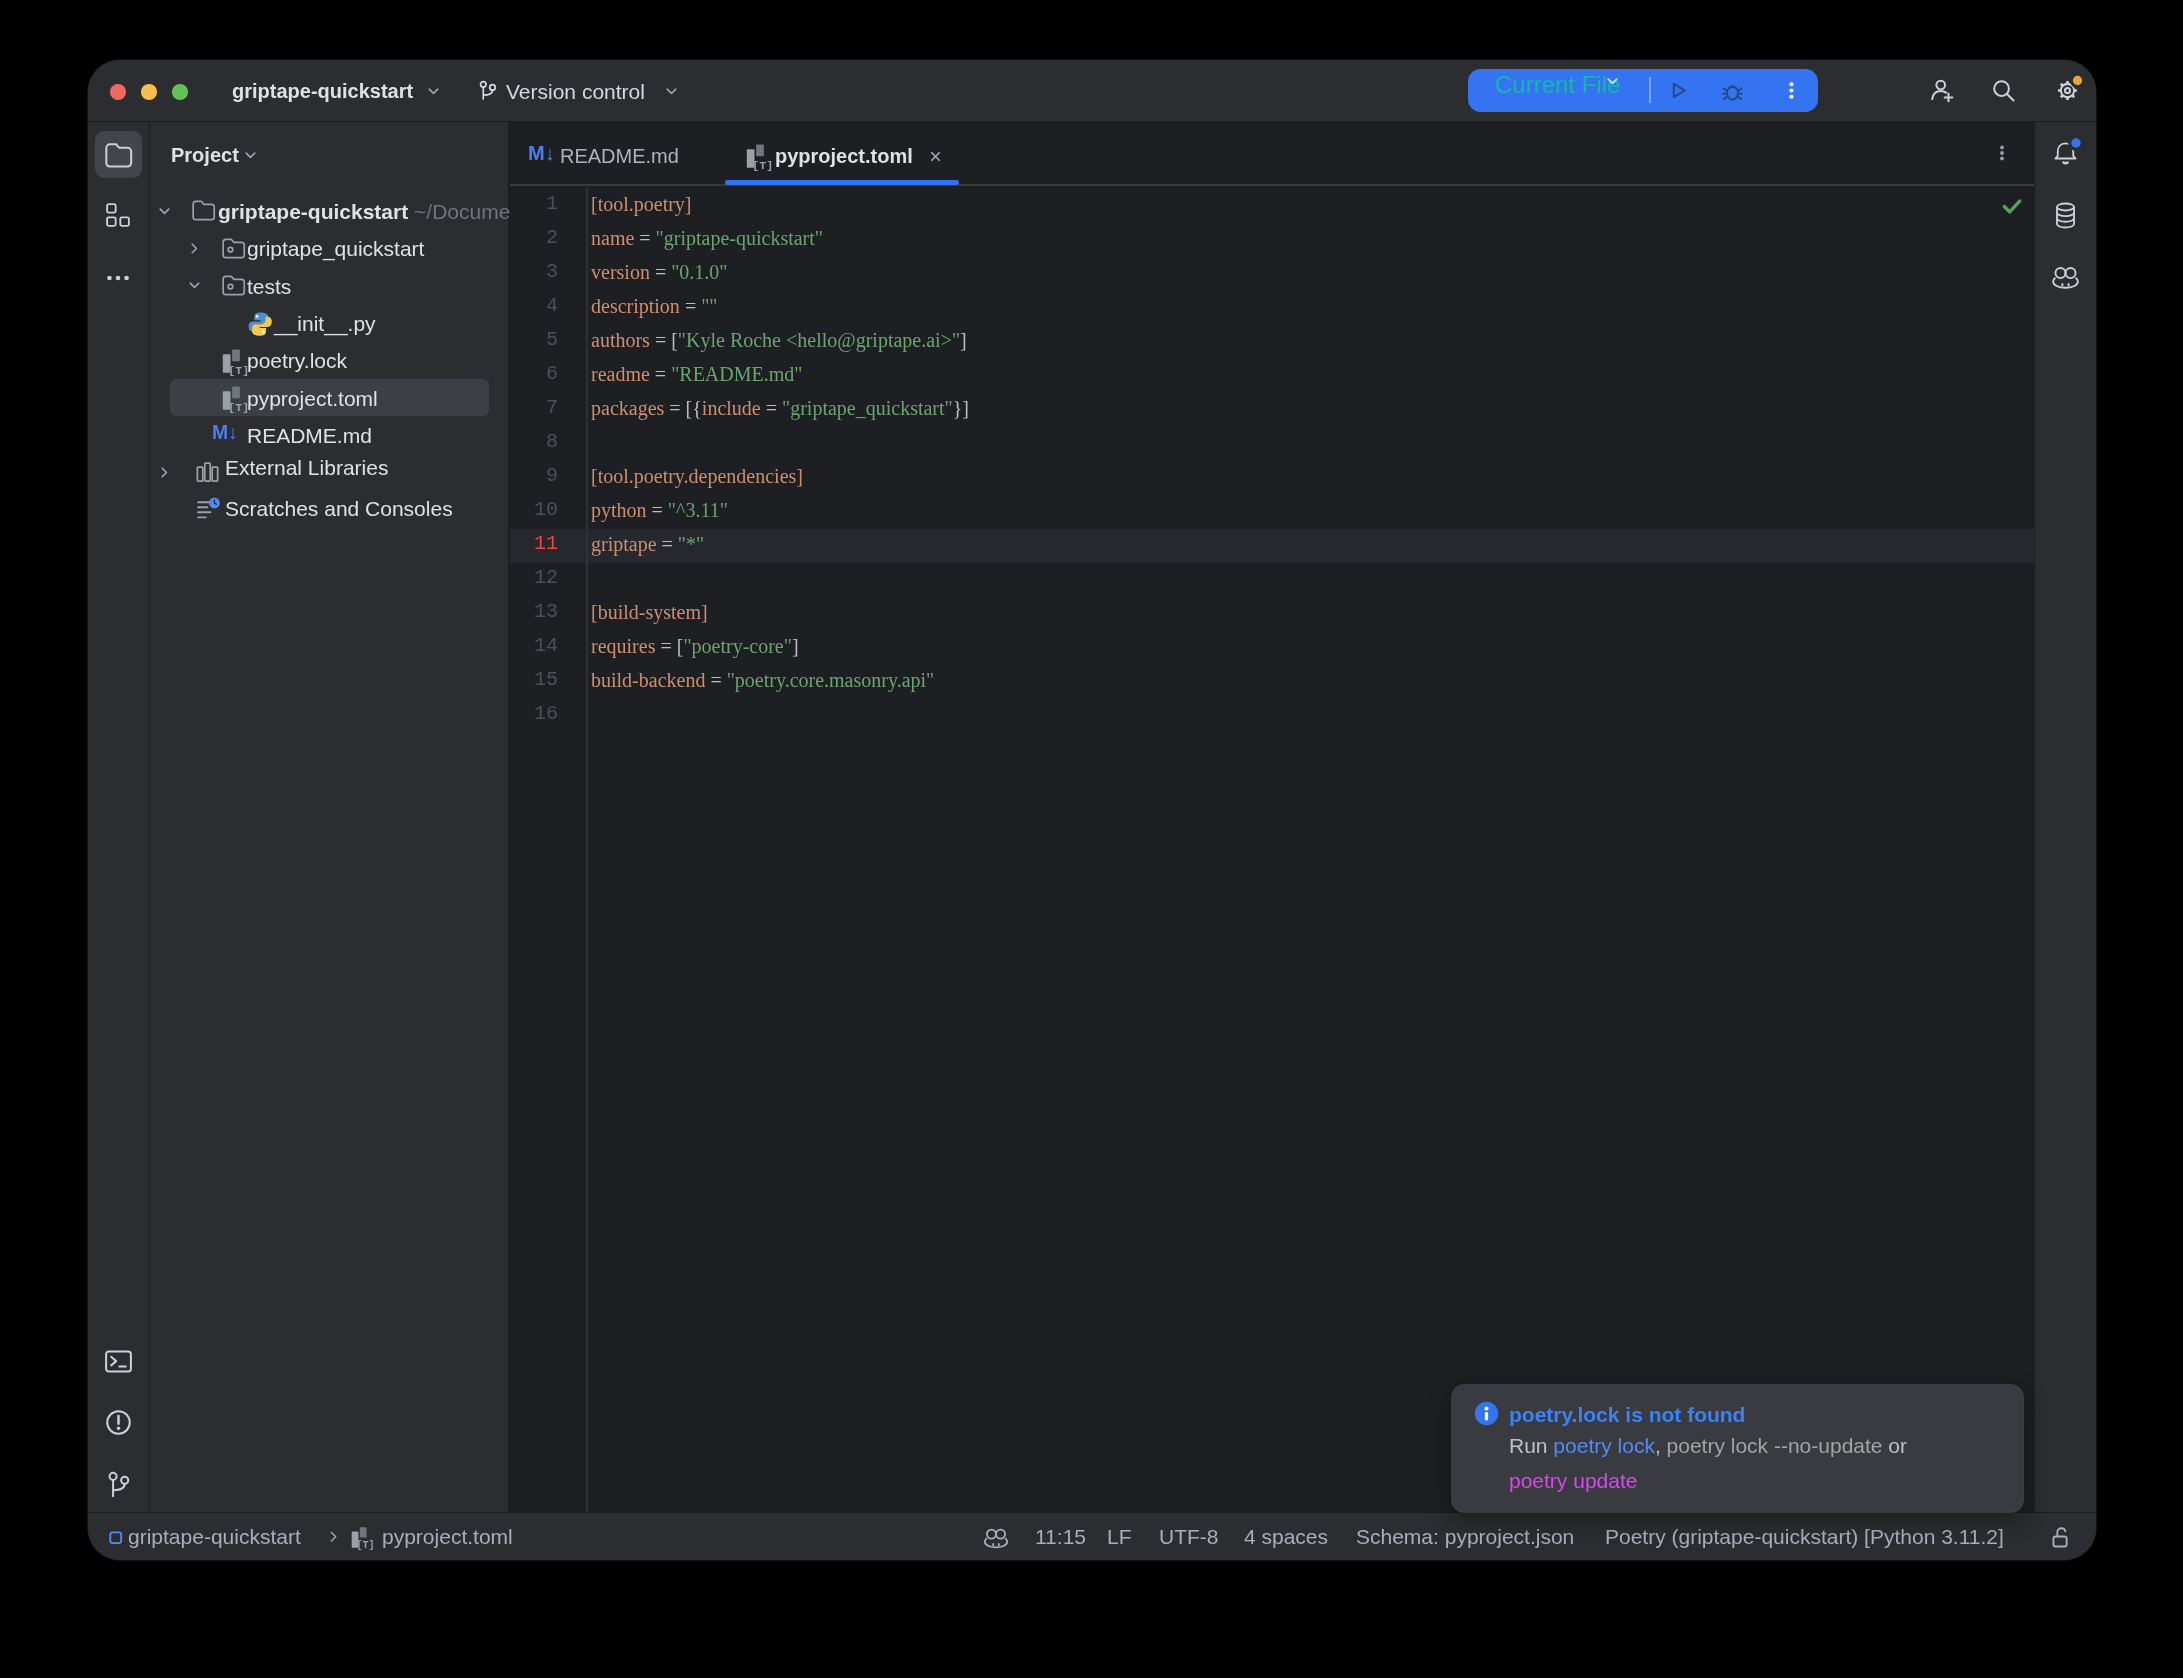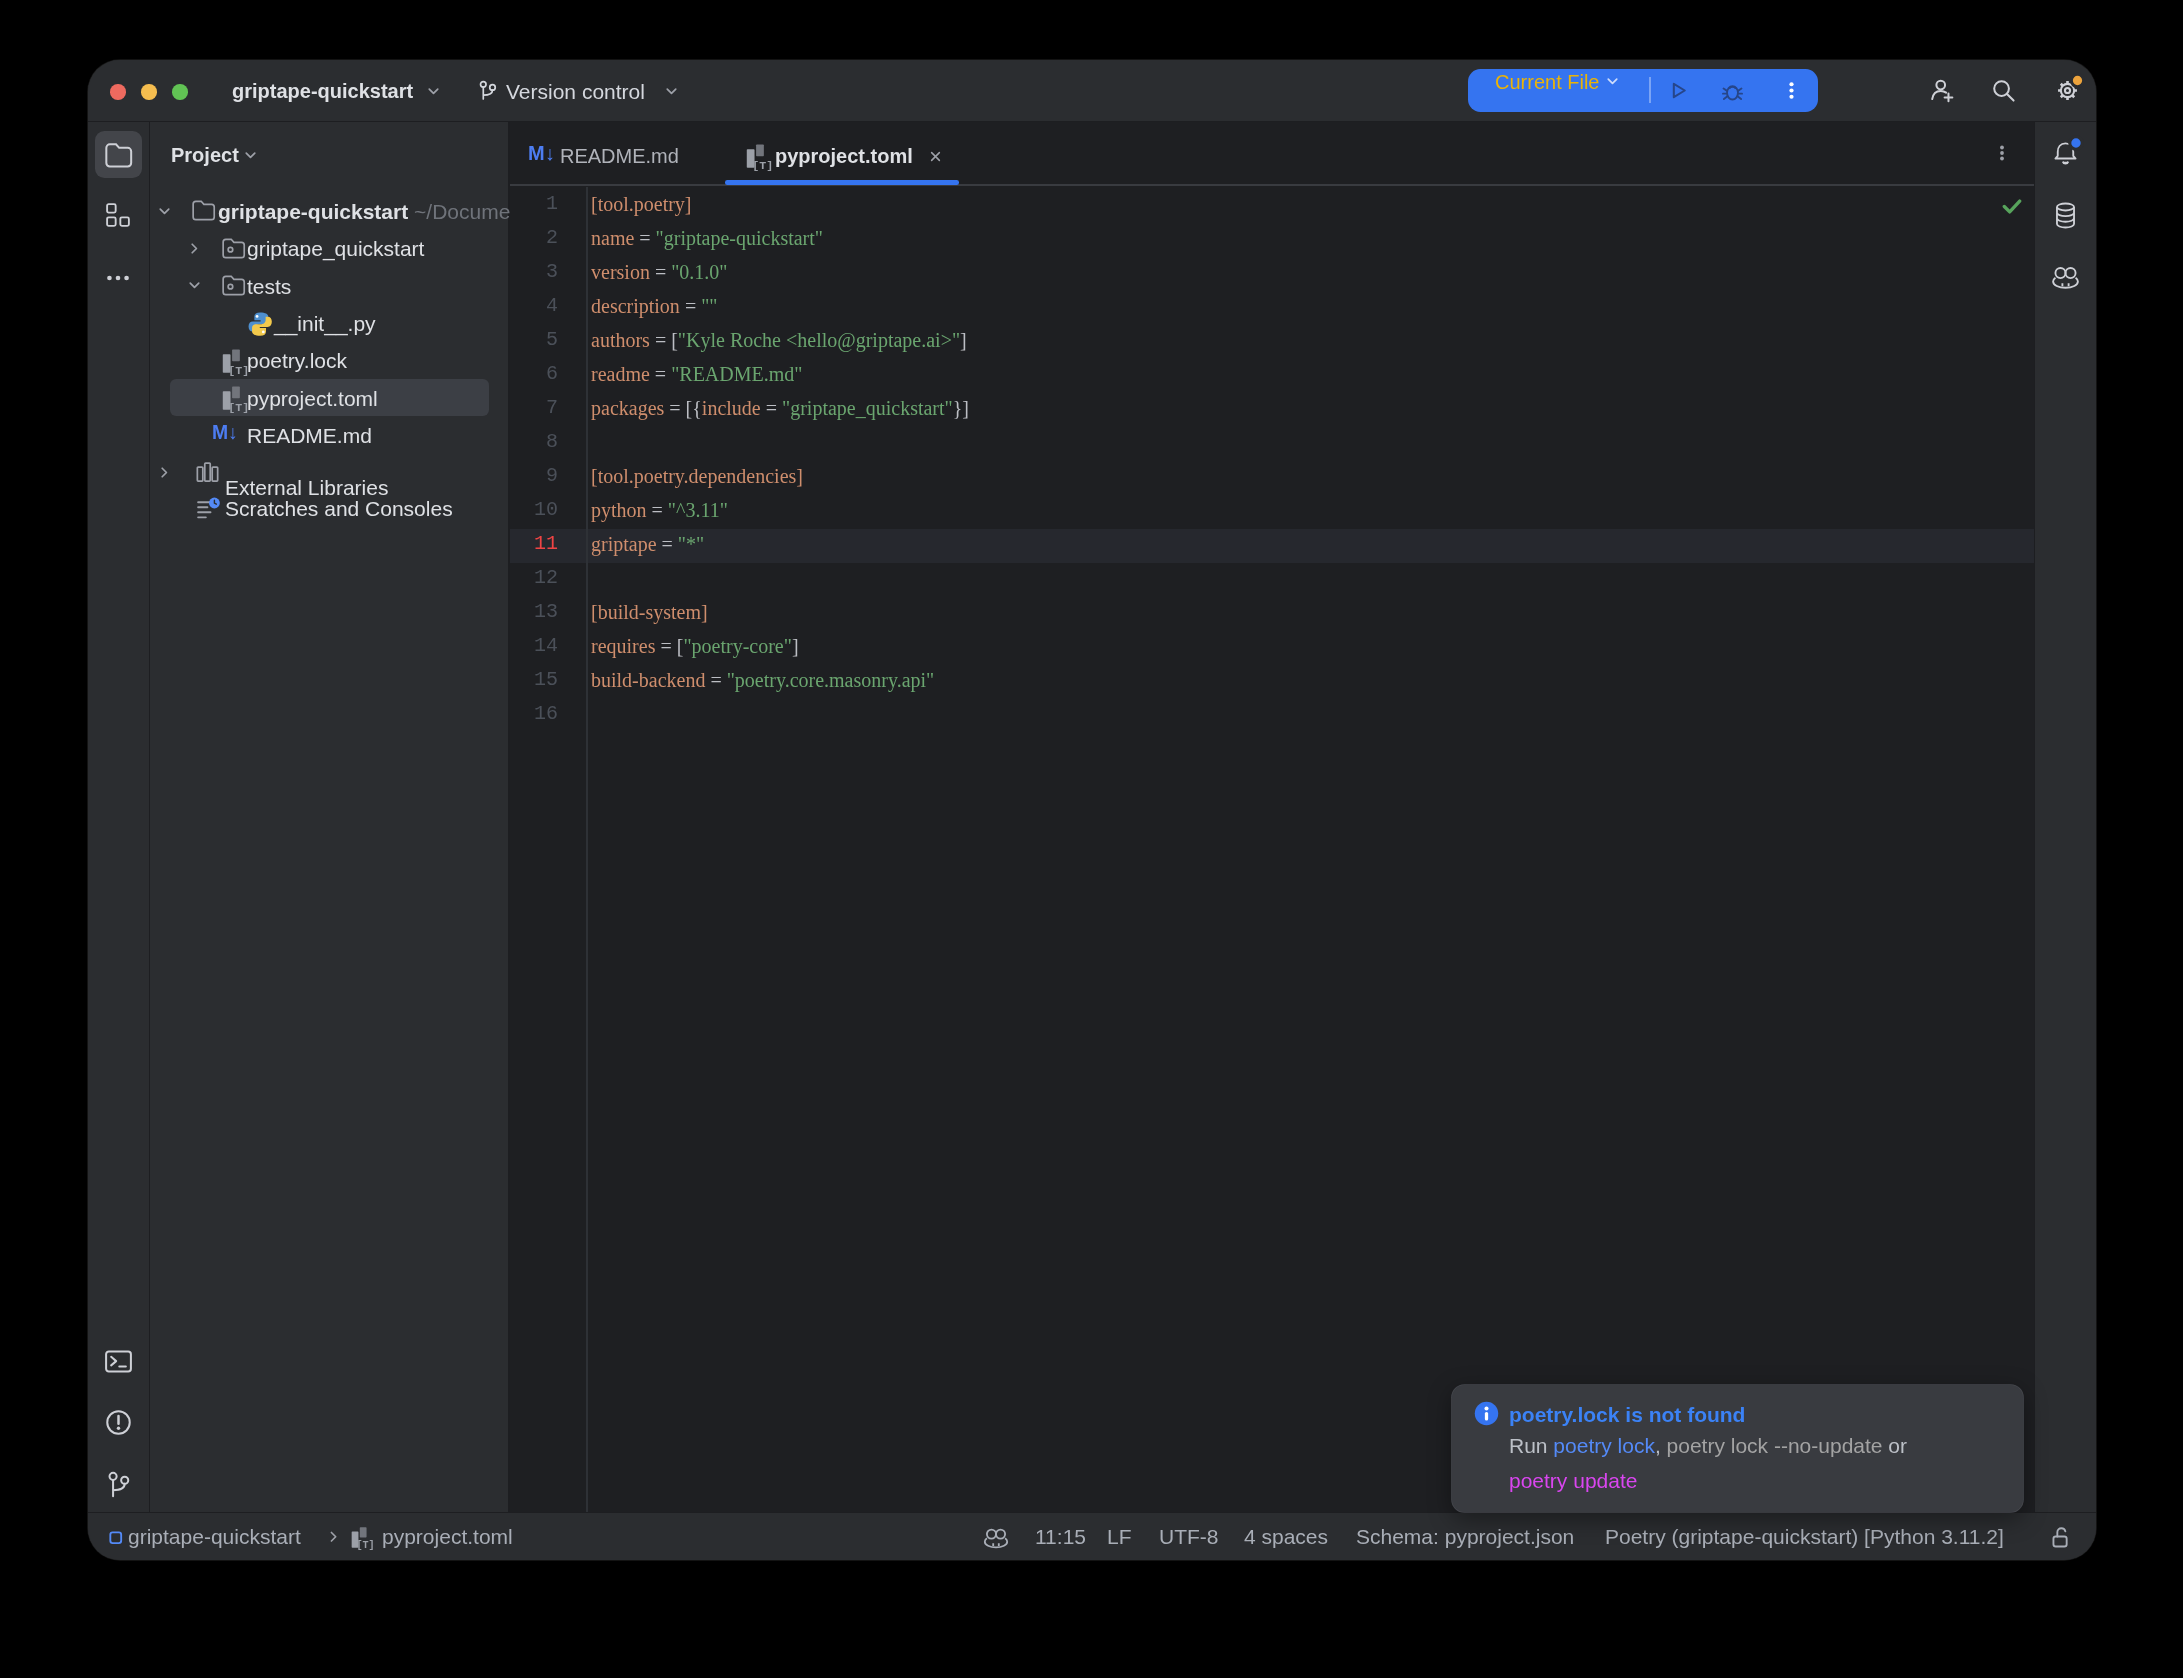--- a/index.html
+++ b/index.html
@@ -26,21 +26,21 @@
 <circle cx="9.5" cy="7" r="3.6"></circle>
       <circle cx="21.5" cy="11" r="3.6"></circle>
       <path d="M9.5 10.6V26M21.5 14.6c0 4.6-4.4 6.4-12 6.4" stroke-linecap="round"></path>
     </svg>
 <div class="a" style="left:418px;top:20px;font-size:21px;color:#D5D8DE">Version control</div>
 <svg class="a" style="left:575px;top:23px" width="17" height="17" viewBox="0 0 22 22">
       <path d="M5.5 8l5.5 5.5L16.5 8" stroke="#9DA0A8" stroke-width="2.2" fill="none" stroke-linecap="round" stroke-linejoin="round"></path>
     </svg>
 
 <div class="a" style="left:1380px;top:8.5px;width:350px;height:43px;border-radius:12.4px;background:#3574F0"></div>
-<div class="a" style="left:1407px;top:11px;font-size:20px;color:#eab308">Current File</div>
+<div class="a" style="left:1407px;top:11px;font-size:24px;color:#14b8a6">Current File</div>
 <svg class="a" style="left:1516px;top:13.2px" width="17" height="17" viewBox="0 0 22 22">
       <path d="M5.5 8l5.5 5.5L16.5 8" stroke="#CDDCFC" stroke-width="2.2" fill="none" stroke-linecap="round" stroke-linejoin="round"></path>
     </svg>
 <div class="a" style="left:1561px;top:17px;width:1.6px;height:26px;background:rgba(255,255,255,0.35)"></div>
 <svg class="a" style="left:1578px;top:18px" width="25" height="25" viewBox="0 0 32 32">
       <path d="M10 7.5L24 16L10 24.5Z" fill="none" stroke="#26468A" stroke-width="2.6" stroke-linejoin="round"></path>
     </svg>
 <svg class="a" style="left:1632px;top:18px" width="25" height="25" viewBox="0 0 32 32" fill="none" stroke="#26468A" stroke-width="2.4">
 <ellipse cx="16" cy="19" rx="7" ry="8.5"></ellipse>
       <path d="M11.7 13.6a5.2 5.2 0 0 1 8.6 0"></path>
@@ -168,21 +168,21 @@
 <div class="a trow" style="left:159px;top:244px">README.md</div>
 
 <svg class="a" style="left:68px;top:284px" width="17" height="17" viewBox="0 0 22 22">
         <path d="M8 5.5l5.5 5.5L8 16.5" stroke="#9DA0A8" stroke-width="2.2" fill="none" stroke-linecap="round" stroke-linejoin="round"></path>
       </svg>
 <svg class="a" style="left:107px;top:280px" width="25" height="25" viewBox="0 0 32 32" fill="none" stroke="#9DA0A8" stroke-width="2.2">
         <rect x="3" y="9" width="7" height="18" rx="1"></rect>
         <rect x="12.5" y="4" width="7" height="23" rx="1"></rect>
         <rect x="22" y="9" width="7" height="18" rx="1"></rect>
       </svg>
-<div class="a trow" style="left:137px;top:296px">External Libraries</div>
+<div class="a trow" style="left:137px;top:276px">External Libraries</div>
 
 <svg class="a" style="left:107px;top:316px" width="26.4" height="26.4" viewBox="0 0 34 34">
         <g stroke="#9DA0A8" stroke-width="2.4" stroke-linecap="round">
           <path d="M4 8h16M4 14.5h12M4 21h16M4 27.5h10"></path>
         </g>
         <circle cx="25" cy="9" r="7" fill="#548AF7"></circle>
         <path d="M25 5.5V9l2.5 1.5" stroke="#2B2D30" stroke-width="1.8" fill="none" stroke-linecap="round"></path>
       </svg>
 <div class="a trow" style="left:137px;top:317px">Scratches and Consoles</div>
 </div>

